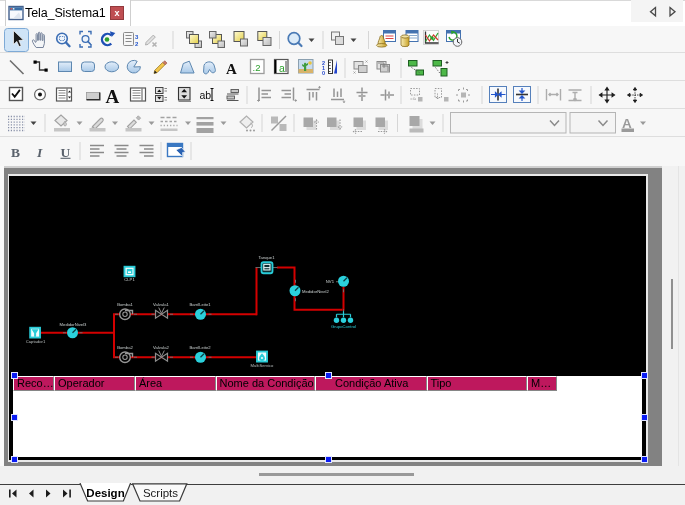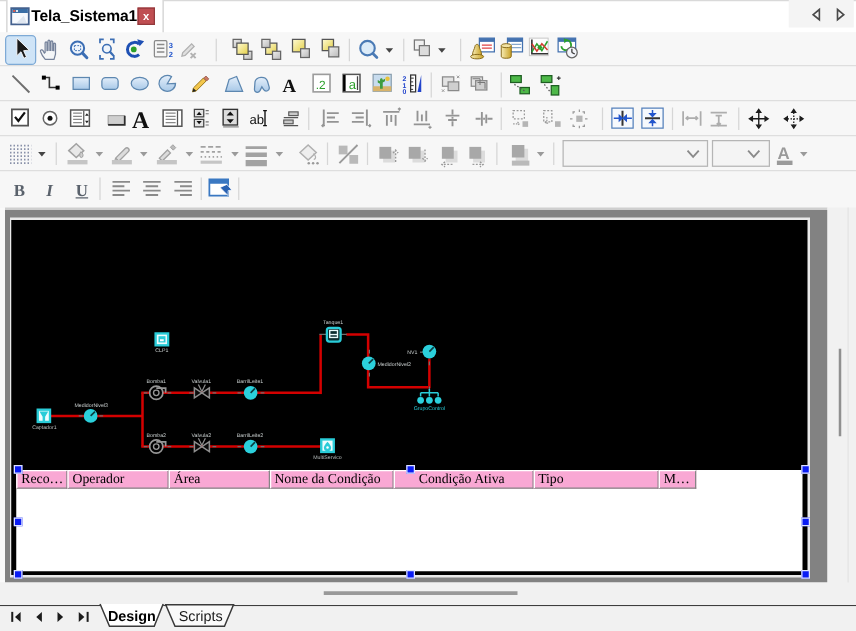--- a/index.html
+++ b/index.html
@@ -1,37 +1,37 @@
 <!DOCTYPE html>
 <html><head>
 <meta charset="utf-8">
 <style>
 html,body{margin:0;padding:0;}
 body{width:685px;height:505px;position:relative;overflow:hidden;background:#f1f1f1;
      font-family:"Liberation Sans",sans-serif;}
 .abs{position:absolute;}
-.hdrcell{float:left;height:13px;background:#f9a8d4;border-top:1px solid #fff;border-left:1px solid #fff;
+.hdrcell{float:left;height:13px;background:#be185d;border-top:1px solid #fff;border-left:1px solid #fff;
   border-right:1px solid #868686;border-bottom:1px solid #868686;font-size:11px;color:#000;
-  line-height:13px;padding-left:3px;overflow:hidden;white-space:nowrap;box-sizing:content-box;font-family:Liberation Serif, serif;}
+  line-height:13px;padding-left:3px;overflow:hidden;white-space:nowrap;box-sizing:content-box;}
 .hnd{position:absolute;width:5px;height:5px;background:#0a1cf4;border:0.5px solid #dfe3ff;}
 </style>
 </head>
 <body>
 
 <div class="abs" style="left:0;top:0;width:685px;height:26px;background:#fff;border-top:1px solid #d9d9d9;box-sizing:border-box;"></div>
 <div class="abs" style="left:5px;top:0;width:126px;height:26px;background:#fff;border-left:1px solid #cfcfcf;border-right:1px solid #cfcfcf;box-sizing:border-box;"></div>
 
 <svg class="abs" style="left:8px;top:5px" width="17" height="17" viewBox="0 0 17 17">
   <rect x="1" y="1.5" width="14" height="13" fill="#f6f9fd" stroke="#44618e" stroke-width="1.4"></rect>
   <rect x="1.8" y="2.2" width="12.5" height="3.2" fill="#3a6ea5"></rect>
   <rect x="2.6" y="3" width="1.6" height="1.6" fill="#e05a4e"></rect>
   <rect x="4.8" y="3" width="1.6" height="1.6" fill="#e0e6ee"></rect>
   <path d="M5,13.5 L11,7.5 L13.5,13.5 Z" fill="#dfe6f0"></path>
 </svg>
-<div class="abs" style="left:25px;top:6px;font-size:12.5px;font-weight:bold;color:#000;letter-spacing:-0.1px;">Tela_Sistema1</div>
+<div class="abs" style="left:25px;top:6px;font-size:12.5px;font-weight:normal;color:#000;letter-spacing:-0.1px;">Tela_Sistema1</div>
 <div class="abs" style="left:110px;top:6px;width:14px;height:14px;background:#bf4e52;border:1px solid #93393c;box-sizing:border-box;color:#fff;font-size:9px;font-weight:bold;text-align:center;line-height:12px;">x</div>
 
 <div class="abs" style="left:631px;top:0;width:52px;height:22px;background:#f4f4f4;"></div>
 <svg class="abs" style="left:646px;top:4px" width="36" height="14" viewBox="0 0 36 14">
   <path d="M9.5,3.6 L4.5,7.7 L9.5,11.8 Z" fill="none" stroke="#4a4a4a" stroke-width="1.3"></path>
   <path d="M24,3.6 L29,7.7 L24,11.8 Z" fill="none" stroke="#4a4a4a" stroke-width="1.3"></path>
 </svg>
 
 <div class="abs" id="toolbars" style="left:0;top:26px;width:685px;height:140px;background:#f7f7f7;"></div>
 <div class="abs" style="left:0;top:52px;width:685px;height:1px;background:#dedede;"></div>

